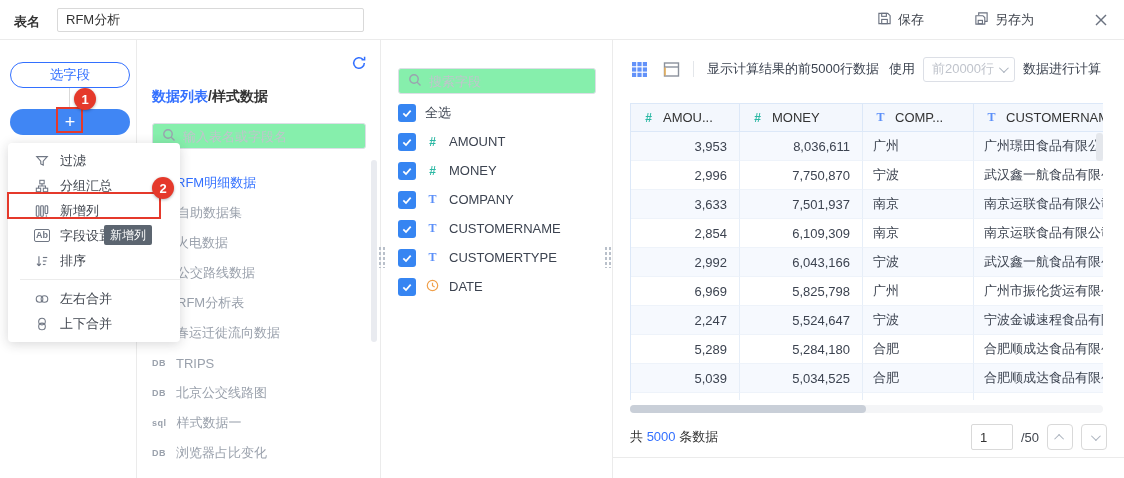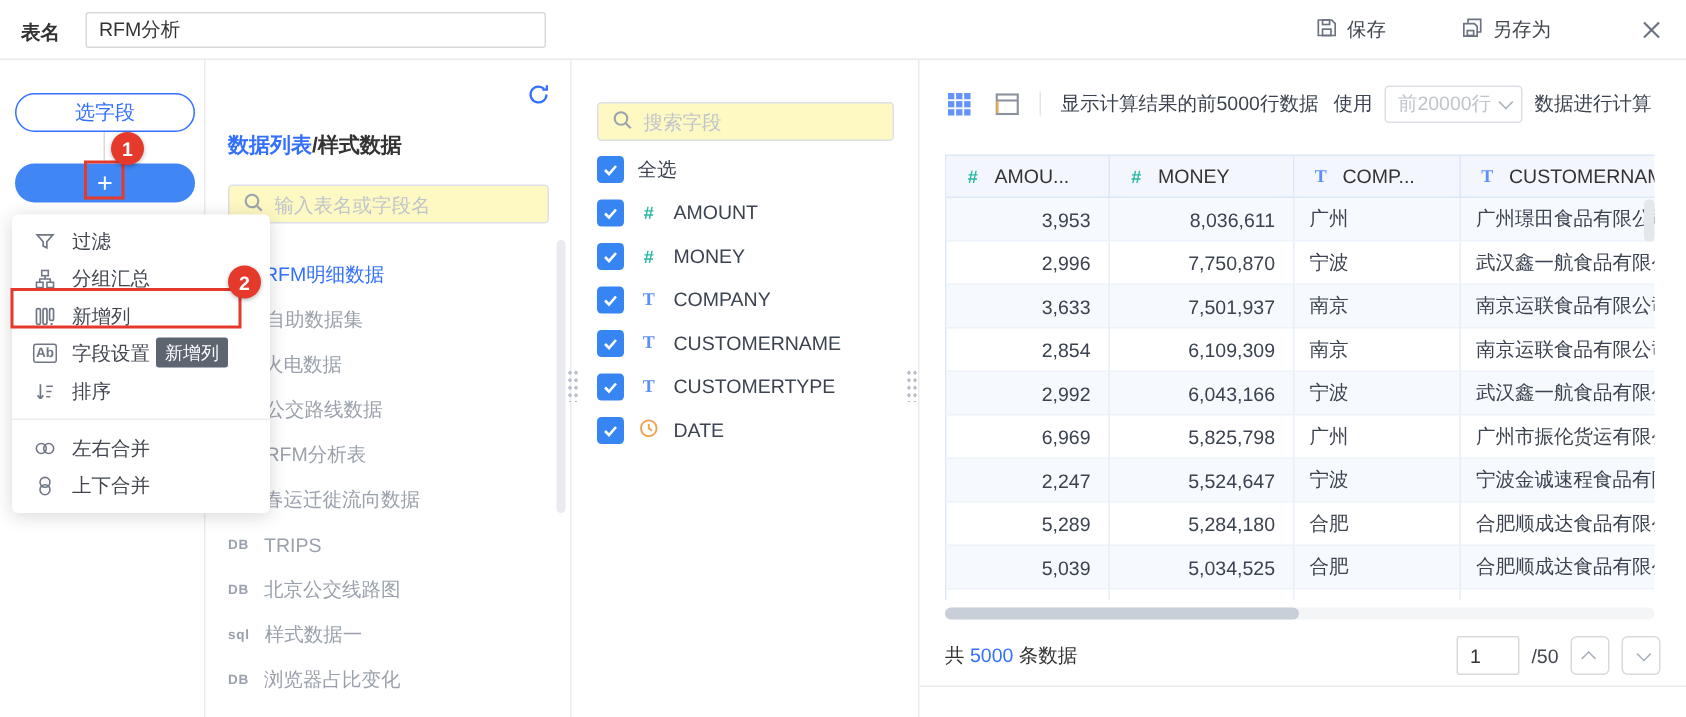--- a/index.html
+++ b/index.html
@@ -24,40 +24,40 @@
   .panel2 { position:absolute; left:137px; top:0; width:244px; height:438px; border-right:1px solid #ebebeb; }
   .panel3 { position:absolute; left:381px; top:0; width:232px; height:438px; border-right:1px solid #ebebeb; }
   .result { position:absolute; left:613px; top:0; width:511px; height:438px; }
 
   
   .btn-select { position:absolute; left:10px; top:22px; width:120px; height:26px; border:1px solid #3370ff; border-radius:13px; background:#fff; color:#3370ff; display:flex; align-items:center; justify-content:center; cursor:pointer; }
   .connector { position:absolute; left:69px; top:48px; width:1px; height:21px; background:#d9d9d9; }
   .btn-add { position:absolute; left:10px; top:69px; width:120px; height:26px; border:none; border-radius:13px; background:#4086f4; color:#fff; font-size:18px; line-height:24px; display:flex; align-items:center; justify-content:center; cursor:pointer; }
 
   
-  .menu { position:absolute; left:8px; top:143px; width:172px; background:#fff; border-radius:4px; box-shadow:0 2px 12px rgba(31,35,41,.18); padding:5px 0 6px 0; z-index:20; }
+  .menu { position:absolute; left:8px; top:143px; width:172px; background:#fff; border-radius:4px; box-shadow:0 2px 12px rgba(31,35,41,.18); padding:5px 0 6px 12px; z-index:20; }
   .menu-item { height:25px; display:flex; align-items:center; gap:10px; padding-left:14px; color:#41464f; cursor:pointer; }
   .menu-item .mi { width:16px; height:16px; display:flex; align-items:center; justify-content:center; color:#707784; }
   .menu-divider { height:1px; background:#ececec; margin:6px 0; }
   .ab-box { font-size:9px; font-weight:700; border:1px solid #707784; border-radius:2px; padding:0 1px; line-height:11px; }
   .mi-tooltip { position:absolute; left:96px; top:82px; height:20px; line-height:20px; padding:0 6px; background:#5c6570; color:#fff; font-size:12px; border-radius:2px; white-space:nowrap; z-index:25; }
 
   
   .anno-box1 { position:absolute; left:56px; top:107px; width:27px; height:26px; border:2px solid #e5392b; z-index:30; pointer-events:none; }
   .anno-box2 { position:absolute; left:7px; top:192px; width:154px; height:27px; border:2px solid #e5392b; z-index:30; pointer-events:none; }
   .anno-badge { position:absolute; width:22px; height:22px; border-radius:50%; background:#e5392b; color:#fff; font-weight:700; display:flex; align-items:center; justify-content:center; box-shadow:0 1px 3px rgba(0,0,0,.3); z-index:31; }
   .badge1 { left:74px; top:88px; }
   .badge2 { left:152px; top:177px; }
 
   
   .p2-refresh { position:absolute; right:13px; top:15px; width:16px; height:16px; color:#3370ff; cursor:pointer; }
   .p2-title { position:absolute; left:15px; top:48px; font-size:14px; font-weight:700; }
   .p2-title .t1 { color:#3370ff; }
   .p2-title .t2 { color:#333; }
-  .search-box { display:flex; align-items:center; gap:7px; border:1px solid #dcdfe6; border-radius:3px; padding:0 9px; background:#fef9c3; }
+  .search-box { display:flex; align-items:center; gap:7px; border:1px solid #dcdfe6; border-radius:3px; padding:0 9px; background:#86efac; }
   .search-box input { border:none; outline:none; flex:1; font:13px "Liberation Sans","DejaVu Sans",sans-serif; color:#333; background:transparent; min-width:0; }
   .search-box input::placeholder { color:#c0c4cc; }
   .p2-search { position:absolute; left:15px; top:83px; width:214px; height:26px; }
   .p2-list { position:absolute; left:15px; top:128px; right:10px; }
   .ds-item { height:30px; display:flex; align-items:center; gap:10px; color:#9aa1ac; cursor:pointer; }
   .ds-item.selected { color:#3370ff; }
   .ds-badge { font-size:9px; font-weight:700; letter-spacing:.5px; }
   .ds-item svg { color:#b6bcc6; }
   .ds-item.selected .ds-badge { color:#3370ff; }
   .p2-scroll { position:absolute; right:3px; top:120px; width:6px; height:182px; background:#e9ebf0; border-radius:3px; }

